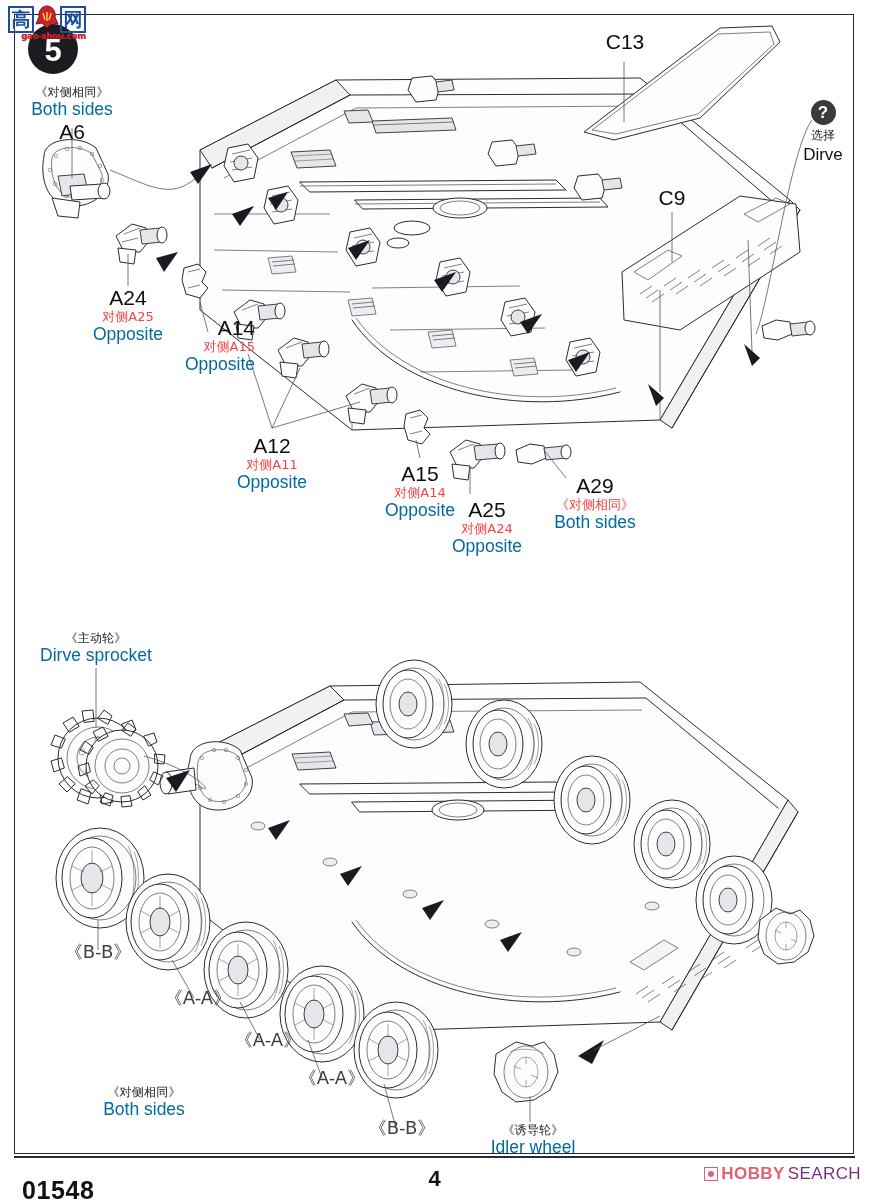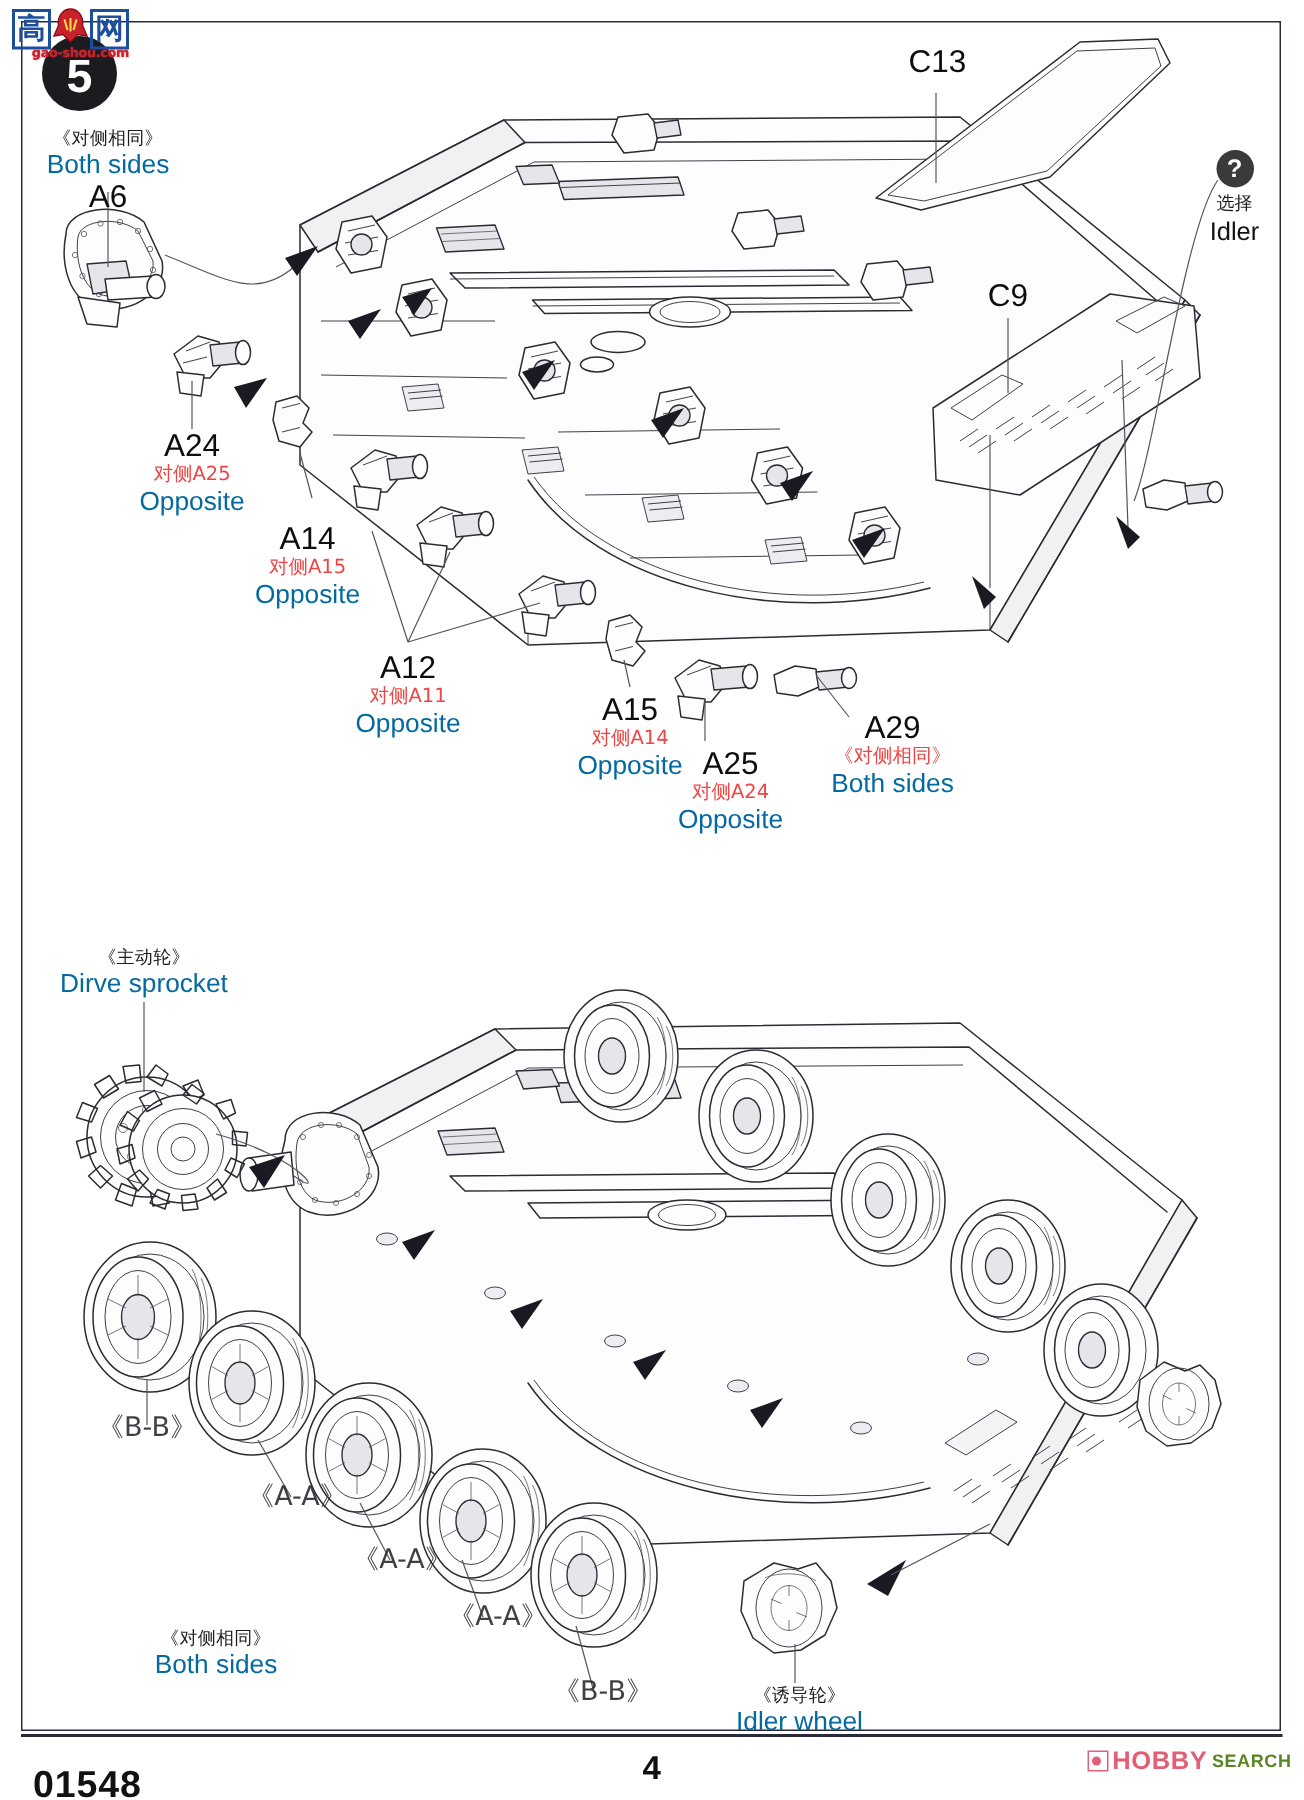--- a/index.html
+++ b/index.html
@@ -53,21 +53,21 @@
                font-size:22px;font-weight:bold;font-family:"Liberation Sans",sans-serif;
                color:#111;}
   #hs-watermark{position:absolute;right:8px;top:1163px;height:22px;
                 display:flex;align-items:center;gap:3px;opacity:.92;padding-left:10px;}
   #hs-icon{width:14px;height:14px;border:1.6px solid #e0536b;box-sizing:border-box;
            position:relative;}
   #hs-icon:after{content:"";position:absolute;left:2.5px;top:2.5px;width:6px;height:6px;
                  background:#e0536b;border-radius:50%;}
   #hs-hobby{font-size:17px;font-weight:bold;color:#e0536b;letter-spacing:.4px;
             font-family:"Liberation Sans",sans-serif;}
-  #hs-search{font-size:12px;font-weight:bold;color:#4d7c0f;letter-spacing:.4px;
+  #hs-search{font-size:17px;font-weight:normal;color:#701a75;letter-spacing:.4px;
              font-family:"Liberation Sans",sans-serif;}
 
   
   .art{position:absolute;left:0;top:0;width:869px;height:1200px;
        pointer-events:none;overflow:visible;}
   .ln{fill:none;stroke:#2b2b33;stroke-width:1;stroke-linejoin:round;
       stroke-linecap:round;}
   .ln-t{fill:none;stroke:#3a3a44;stroke-width:.65;}
   .ln-h{fill:none;stroke:#4a4a55;stroke-width:.5;}
   .fillw{fill:#fdfdfd;stroke:#2b2b33;stroke-width:1;stroke-linejoin:round;}
@@ -582,21 +582,21 @@
   <div class="cl-en">Both sides</div>
   <div class="cl-pn">A6</div>
 </div>
 
 <div class="callout" style="left:78px;top:286px;width:100px;">
   <div class="cl-pn">A24</div>
   <div class="cl-sub">对侧A25</div>
   <div class="cl-en">Opposite</div>
 </div>
 
-<div class="callout" style="left:155px;top:348px;width:100px;">
+<div class="callout" style="left:155px;top:316px;width:100px;text-align:right;">
   <div class="cl-pn">A14</div>
   <div class="cl-sub">对侧A15</div>
   <div class="cl-en">Opposite</div>
 </div>
 
 <div class="callout" style="left:222px;top:434px;width:100px;">
   <div class="cl-pn">A12</div>
   <div class="cl-sub">对侧A11</div>
   <div class="cl-en">Opposite</div>
 </div>
@@ -623,21 +623,21 @@
   <div class="cl-pn">C13</div>
 </div>
 
 <div class="callout" style="left:648px;top:186px;width:48px;">
   <div class="cl-pn">C9</div>
 </div>
 
 <div id="option-marker">
   <div id="option-qmark">?</div>
   <div id="option-cn">选择</div>
-  <div id="option-en">Idler</div>
+  <div id="option-en">Dirve</div>
 </div>
 
 <div class="callout" style="left:26px;top:632px;width:140px;">
   <div class="cl-cn">《主动轮》</div>
   <div class="cl-en">Dirve sprocket</div>
 </div>
 
 <div class="callout cl-wheel" style="left:58px;top:942px;width:80px;">《B-B》</div>
 
 <div class="callout cl-wheel" style="left:158px;top:988px;width:80px;">《A-A》</div>

